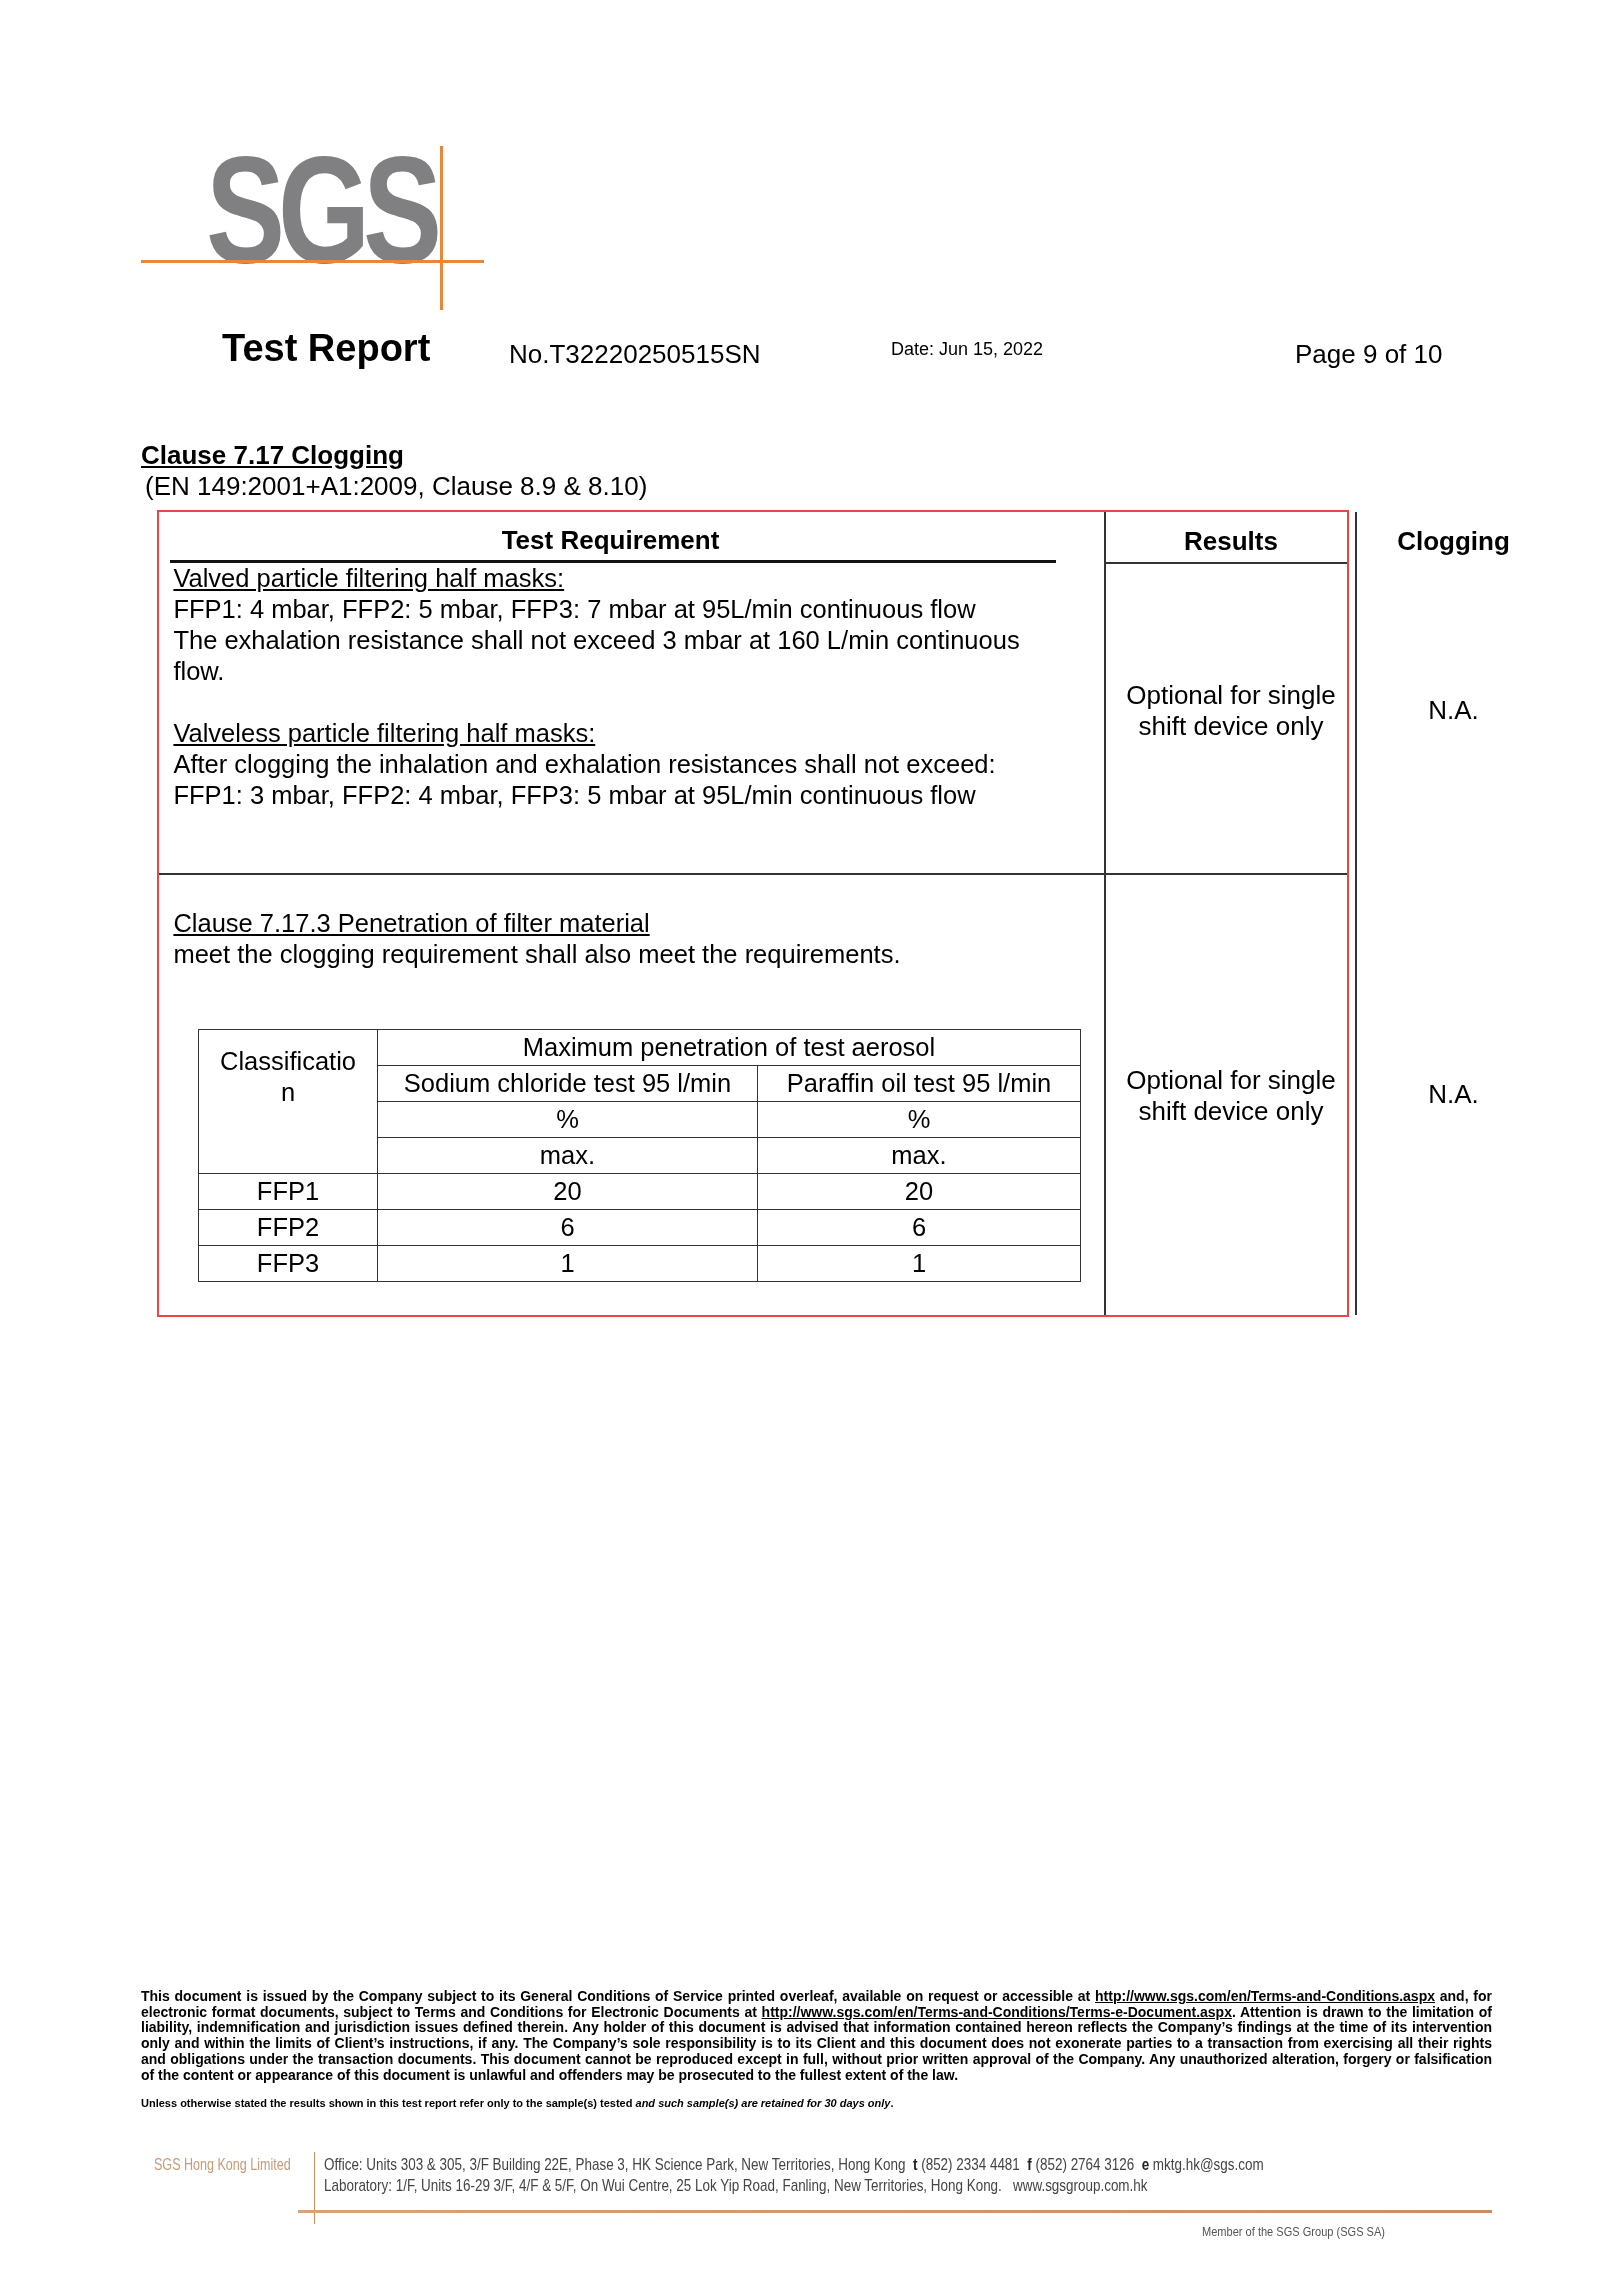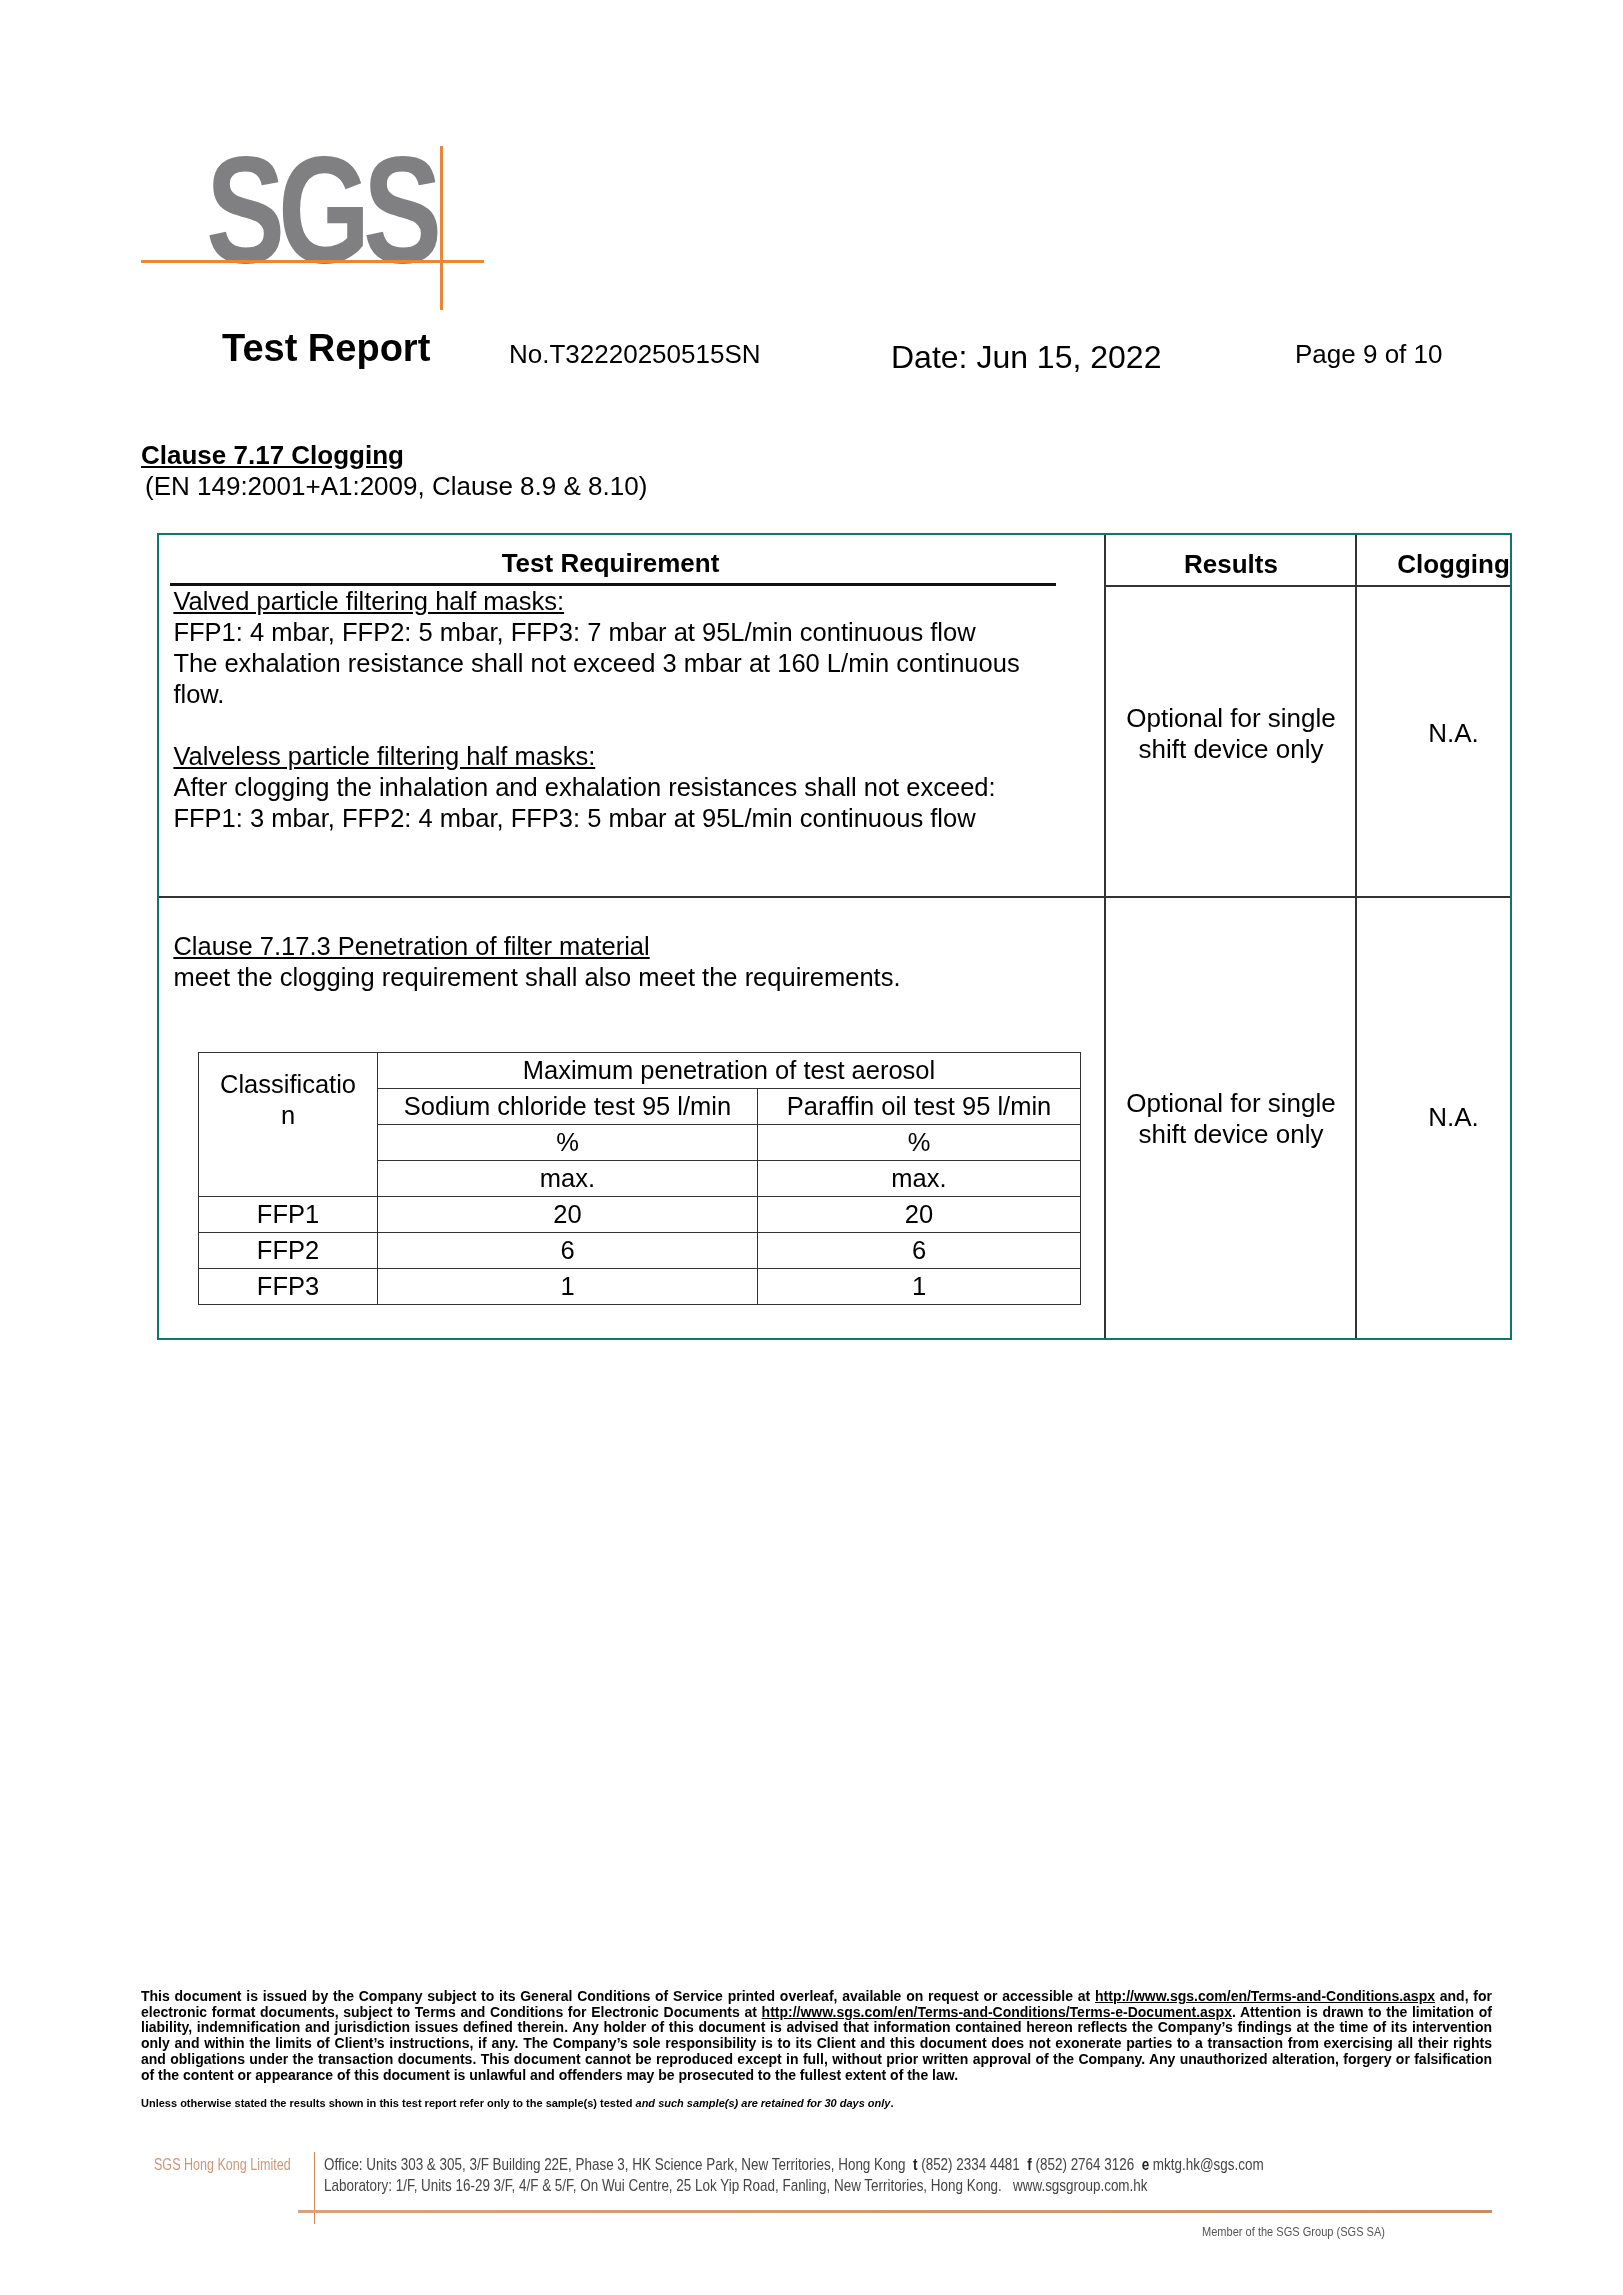--- a/index.html
+++ b/index.html
@@ -11,30 +11,30 @@
   .logo { left: 141px; top: 121px; width: 353px; height: 170px; }
   .logo-text { position: absolute; left: 65px; top: 13px; font-family: "Liberation Sans", sans-serif;
                font-weight: bold; font-size: 152px; color: #808083; letter-spacing: -9.2px;
                transform: scaleX(0.78); transform-origin: left top; line-height: 1; }
   .logo-hline { position: absolute; left: 0; top: 139px; width: 343px; height: 2.6px; background: #e8863a; }
   .logo-vline { position: absolute; left: 299px; top: 25px; width: 2.6px; height: 164px; background: #e8863a; }
 
   
   .hdr-title { left: 222px; top: 327px; font-size: 38px; font-weight: bold; }
   .hdr-no { left: 509px; top: 339px; font-size: 26px; }
-  .hdr-date { left: 891px; top: 339px; font-size: 32px; }
+  .hdr-date { left: 891px; top: 339px; font-size: 18px; }
   .hdr-page { left: 1295px; top: 339px; font-size: 26px; }
 
   
   .clause-title { left: 141px; top: 440px; font-size: 26px; font-weight: bold; text-decoration: underline; }
   .clause-sub { left: 145px; top: 471px; font-size: 26px; }
 
   
-  .main-table { left: 157px; top: 533px; width: 1355px; height: 807px;
-                border: 2px solid #0f766e; box-sizing: border-box; }
+  .main-table { left: 157px; top: 510px; width: 1192px; height: 807px;
+                border: 2px solid #ef4444; box-sizing: border-box; }
   .vdiv { position: absolute; top: 0; bottom: 0; width: 2px; background: #333; }
   .hdiv { position: absolute; left: 0; right: 0; height: 2px; background: #333; }
   .th { position: absolute; font-size: 26px; font-weight: bold; text-align: center; }
   .req-underline { position: absolute; left: 10.5px; width: 886px; height: 2.6px; background: #111; top: 48px; }
 
   .req-text { position: absolute; left: 14.4px; font-size: 25.5px; line-height: 31px; width: 935px; }
   .req-text .u { text-decoration: underline; }
   .result-cell { position: absolute; font-size: 26px; line-height: 31px; text-align: center; }
 
   

